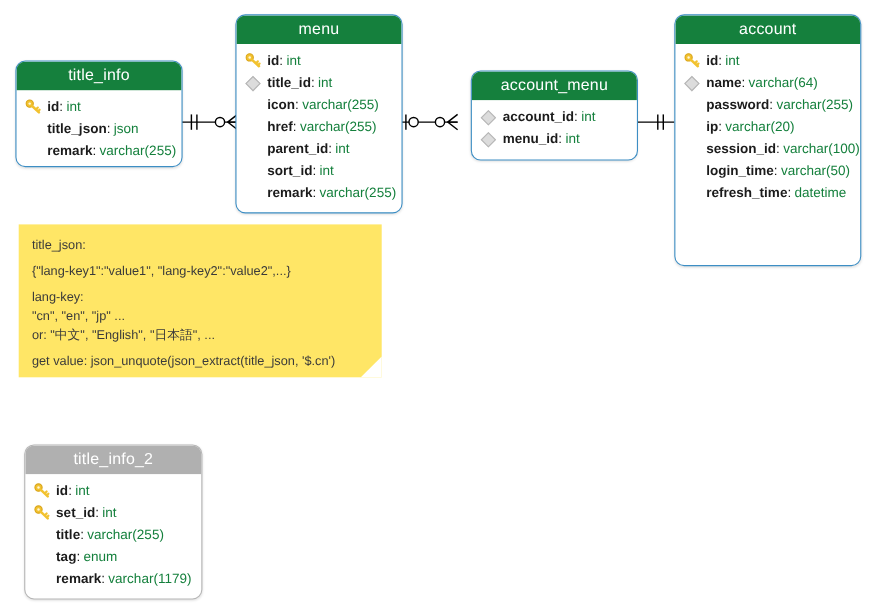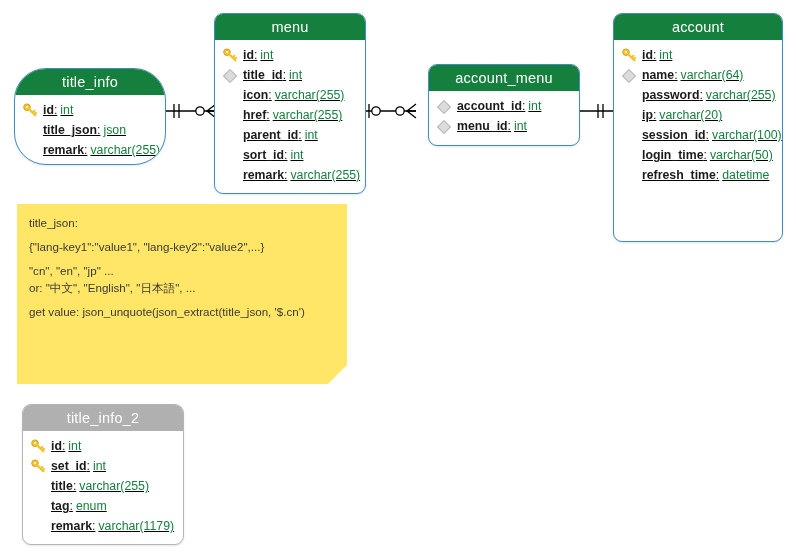--- a/index.html
+++ b/index.html
@@ -41,21 +41,20 @@
     line-height: 26px;
     height: 26px;
     letter-spacing: .2px;
   }
   .entity.gray .entity-header {
     background: #b0b0b0;
     color: #ffffff;
   }
   .entity-body {
     padding: 5px 0 7px 0;
-    text-decoration: underline;
   }
   .field {
     display: flex;
     align-items: center;
     height: 20px;
     padding: 0 9px 0 8px;
     white-space: nowrap;
   }
   .fmark {
     width: 18px;
@@ -150,21 +149,21 @@
   <div class="conn" style="left:557px; top:100px;">
     <svg width="56" height="22" viewBox="0 0 56 22">
       <line x1="0" y1="11" x2="56" y2="11" stroke="#000" stroke-width="1.3"></line>
       <path d="M0 4 L9 11 L0 18 M9 11 L0 11" fill="none" stroke="#000" stroke-width="1.3"></path>
       <circle cx="13" cy="11" r="4.2" fill="#fff" stroke="#000" stroke-width="1.3"></circle>
       <line x1="41" y1="4" x2="41" y2="18" stroke="#000" stroke-width="1.3"></line>
       <line x1="46" y1="4" x2="46" y2="18" stroke="#000" stroke-width="1.3"></line>
     </svg>
   </div>
 
-  <div class="entity" style="left:14px; top:68px; width:152px; height:97px;border-radius:32px;">
+  <div class="entity" style="left:14px; top:55px; width:152px; height:97px;">
     <div class="entity-header">title_info</div>
     <div class="entity-body">
       <div class="field">
         <span class="fmark icon-key">
           <svg width="15" height="14" viewBox="0 0 15 14">
             <circle cx="4" cy="4.2" r="3.3" fill="#f2c230" stroke="#d9a418" stroke-width="1"></circle>
             <circle cx="4" cy="4.2" r="1.1" fill="#fff7d6"></circle>
             <path d="M6.2 6.4 L12.4 12.2" stroke="#f2c230" stroke-width="2.3" stroke-linecap="round"></path>
             <path d="M10 9.2 L11.4 7.8 M11.8 11 L13 9.8" stroke="#f2c230" stroke-width="2" stroke-linecap="round"></path>
           </svg>
@@ -367,22 +366,23 @@
       </div>
       <div class="field">
         <span class="fmark"></span>
         <span class="fname">remark</span>
           <span class="fcolon">:</span>
         <span class="ftype">varchar(1179)</span>
       </div>
     </div>
   </div>
 
-  <div class="note" style="left:17px; top:204px; width:330px; height:180px;">
+  <div class="note" style="left:17px; top:204px; width:330px; height:139px;">
     <div class="note-line">title_json:</div>
     <div class="note-line">{"lang-key1":"value1", "lang-key2":"value2",...}</div>
+    <div class="note-line tight">lang-key:</div>
     <div class="note-line tight">"cn", "en", "jp" ...</div>
     <div class="note-line">or: "中文", "English", "日本語", ...</div>
     <div class="note-line">get value: json_unquote(json_extract(title_json, '$.cn')</div>
     <div class="note-fold"></div>
   </div>
 
 </div>
 
 </body></html>

